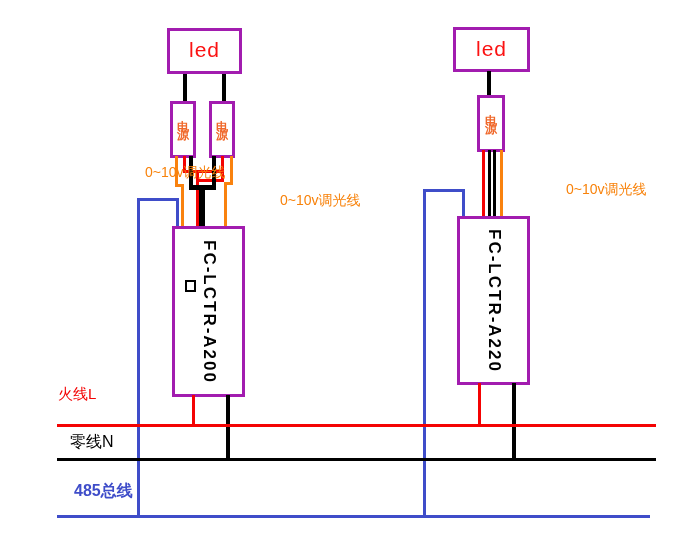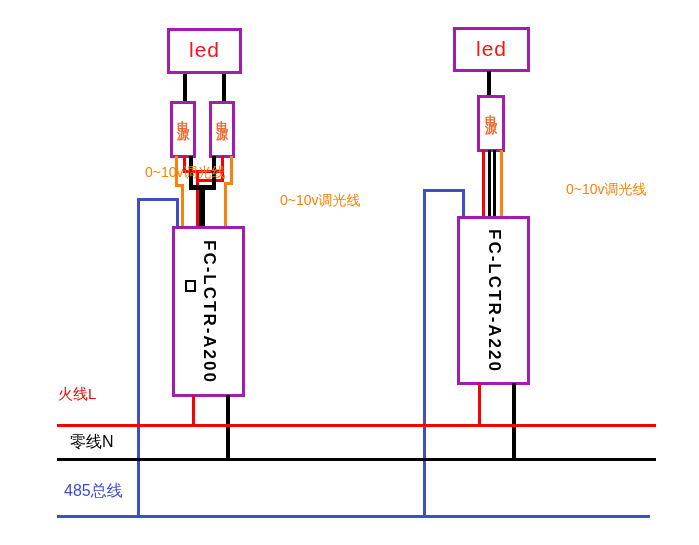--- a/index.html
+++ b/index.html
@@ -112,15 +112,15 @@
   <div class="w blk" style="left:512px;top:383px;width:4px;height:77px;"></div>
 
   <div class="dim-label" style="left:518px;top:181px;">0~10v调光线</div>
 
   <div class="w red" style="left:57px;top:424px;width:599px;height:3px;"></div>
   <div class="w blk" style="left:57px;top:458px;width:599px;height:3px;"></div>
   <div class="w blu" style="left:57px;top:515px;width:593px;height:3px;"></div>
 
   <div class="bus-label l1" style="left:58px;top:385px;">火线L</div>
   <div class="bus-label l2" style="left:42px;top:432px;margin-left:28px;">零线N</div>
-  <div class="bus-label l3" style="left:64px;top:481px;">485总线</div>
+  <div class="bus-label l3" style="left:74px;top:481px;font-weight:bold;">485总线</div>
 
 </div>
 
 </body></html>

